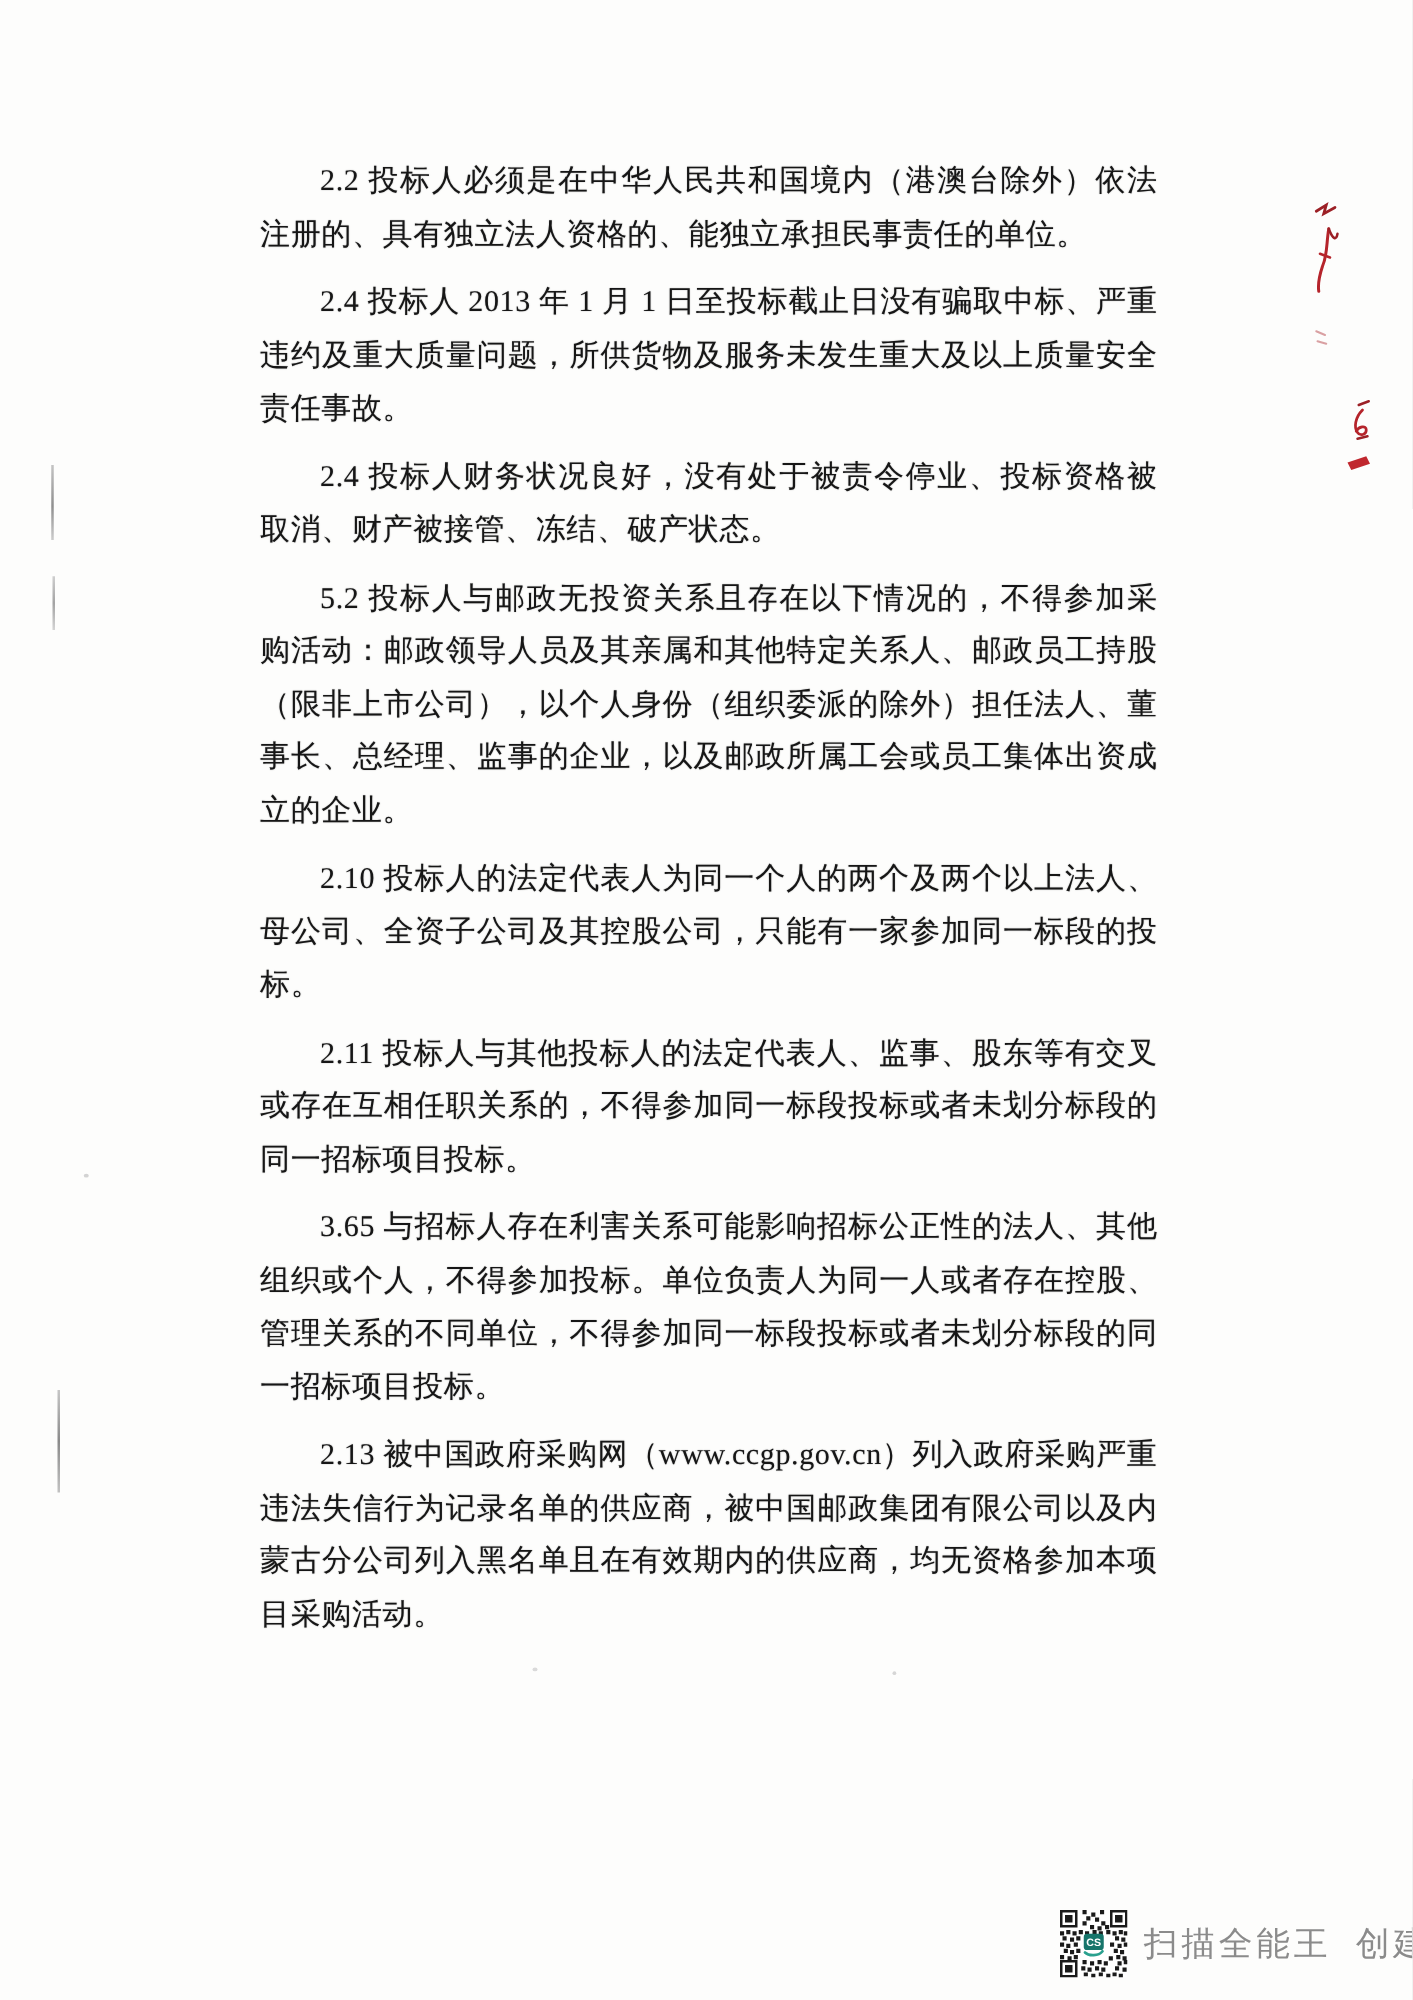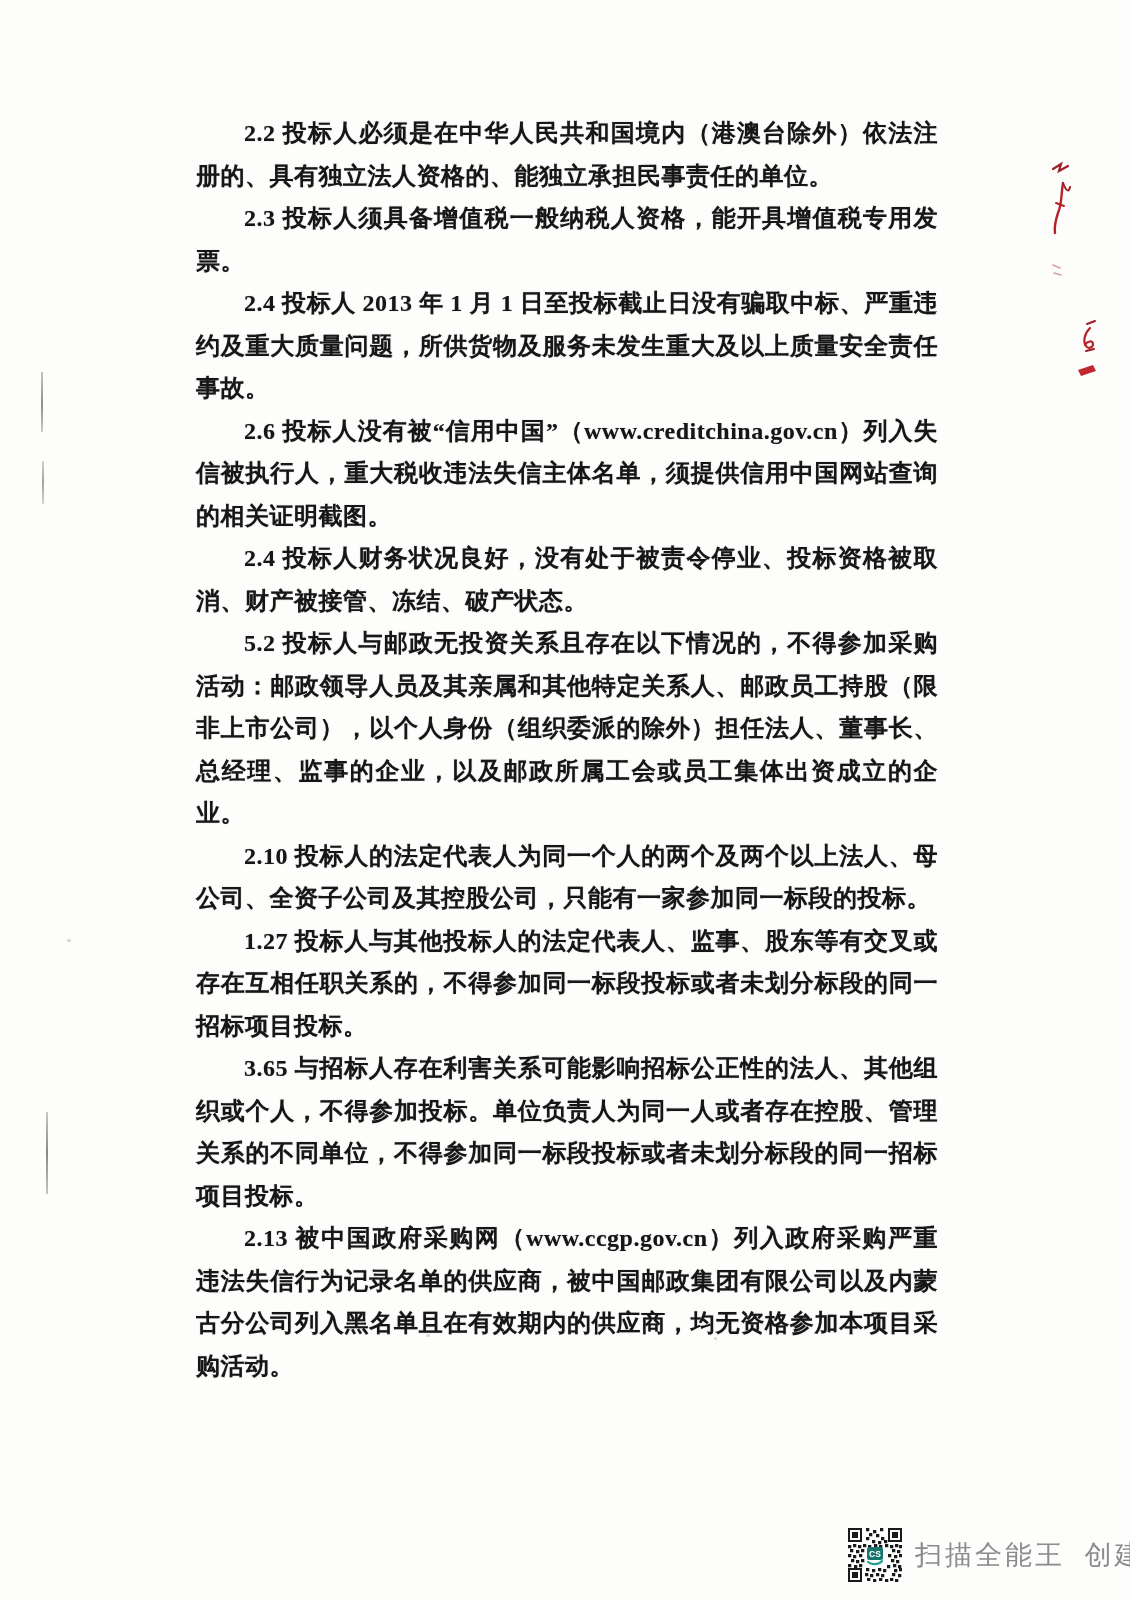--- a/index.html
+++ b/index.html
@@ -17,21 +17,21 @@
     left: 196px;
     top: 112px;
     width: 742px;
     color: #161616;
     font-size: 24px;
     line-height: 42.5px;
     text-align: justify;
     text-shadow: 0 0 1px rgba(25,25,25,0.45);
     letter-spacing: 0.5px;
   }
-  .content p { margin: 0; text-indent: 2em; font-weight: bold; }
+  .content p { margin: 12px; text-indent: 2em; }
 
   
   .artifact { position: absolute; }
   .art-line-1 { left: 41px; top: 372px; width: 2px; height: 60px;
     background: linear-gradient(#c4c4c4, #8f8f8f 55%, #cccccc); }
   .art-line-2 { left: 42px; top: 461px; width: 2px; height: 43px;
     background: linear-gradient(#cfcfcf, #a3a3a3, #d4d4d4); }
   .art-line-3 { left: 46px; top: 1112px; width: 2px; height: 82px;
     background: linear-gradient(#c6c6c6, #8a8a8a 50%, #c2c2c2); }
   .art-dot-1 { left: 67px; top: 939px; width: 4px; height: 3px; background: #d3d3d3; border-radius: 50%; }
@@ -58,27 +58,25 @@
     font-family: "Liberation Serif", "DejaVu Serif", serif;
   }
 </style>
 </head>
 <body>
 
 <div class="page">
 
   <div class="content">
     <p>2.2 投标人必须是在中华人民共和国境内（港澳台除外）依法注册的、具有独立法人资格的、能独立承担民事责任的单位。</p>
-    <p>2.3 投标人须具备增值税一般纳税人资格，能开具增值税专用发票。</p>
     <p>2.4 投标人 2013 年 1 月 1 日至投标截止日没有骗取中标、严重违约及重大质量问题，所供货物及服务未发生重大及以上质量安全责任事故。</p>
-    <p>2.6 投标人没有被“信用中国”（www.creditchina.gov.cn）列入失信被执行人，重大税收违法失信主体名单，须提供信用中国网站查询的相关证明截图。</p>
     <p>2.4 投标人财务状况良好，没有处于被责令停业、投标资格被取消、财产被接管、冻结、破产状态。</p>
     <p>5.2 投标人与邮政无投资关系且存在以下情况的，不得参加采购活动：邮政领导人员及其亲属和其他特定关系人、邮政员工持股（限非上市公司），以个人身份（组织委派的除外）担任法人、董事长、总经理、监事的企业，以及邮政所属工会或员工集体出资成立的企业。</p>
     <p>2.10 投标人的法定代表人为同一个人的两个及两个以上法人、母公司、全资子公司及其控股公司，只能有一家参加同一标段的投标。</p>
-    <p>1.27 投标人与其他投标人的法定代表人、监事、股东等有交叉或存在互相任职关系的，不得参加同一标段投标或者未划分标段的同一招标项目投标。</p>
+    <p>2.11 投标人与其他投标人的法定代表人、监事、股东等有交叉或存在互相任职关系的，不得参加同一标段投标或者未划分标段的同一招标项目投标。</p>
     <p>3.65 与招标人存在利害关系可能影响招标公正性的法人、其他组织或个人，不得参加投标。单位负责人为同一人或者存在控股、管理关系的不同单位，不得参加同一标段投标或者未划分标段的同一招标项目投标。</p>
     <p>2.13 被中国政府采购网（www.ccgp.gov.cn）列入政府采购严重违法失信行为记录名单的供应商，被中国邮政集团有限公司以及内蒙古分公司列入黑名单且在有效期内的供应商，均无资格参加本项目采购活动。</p>
   </div>
 
   <svg class="red-mark" style="left:1044px; top:158px;" width="32" height="80" viewBox="0 0 32 80">
     <path d="M9 11 L17 6 L15 13 L24 8" fill="none" stroke="#9c2026" stroke-width="2.2" stroke-linecap="round"></path>
     <path d="M19 25 C17 37 18 46 14 55 C12 61 10 68 11 75" fill="none" stroke="#b5242b" stroke-width="2.4" stroke-linecap="round"></path>
     <path d="M19 25 C22 33 25 35 26 29" fill="none" stroke="#9c2026" stroke-width="2" stroke-linecap="round"></path>
     <path d="M12 45 L20 48" fill="none" stroke="#b5242b" stroke-width="2" stroke-linecap="round"></path>
   </svg>

